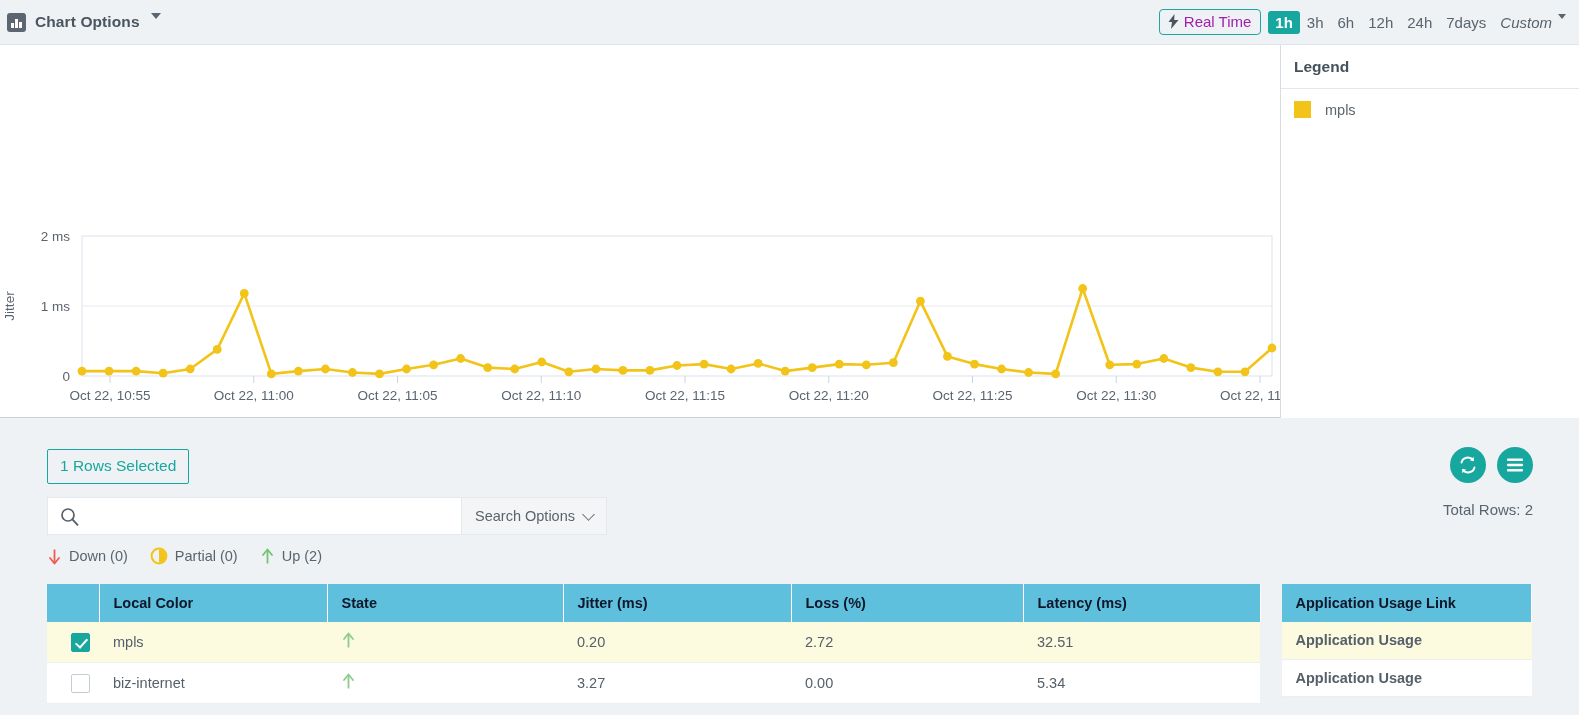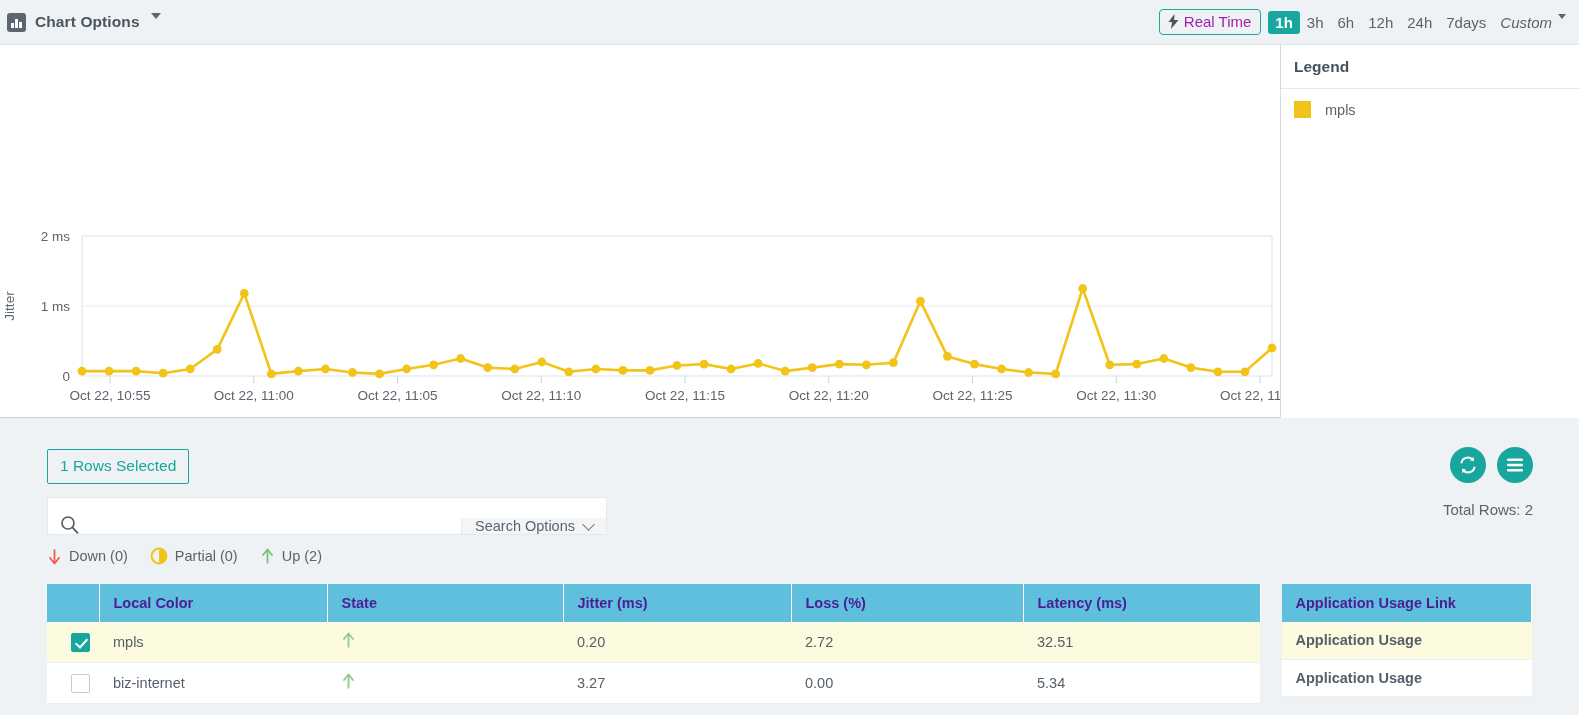--- a/index.html
+++ b/index.html
@@ -80,21 +80,21 @@
   .lower { position:absolute; left:0; top:419px; width:1579px; height:296px; background:#eef2f5; }
 
   .rows-selected {
     position:absolute; left:47px; top:30px;
     border:1px solid #17a79e; color:#17a79e; background:transparent;
     font-size:15.5px; padding:7px 12px 8px 12px; border-radius:2px;
   }
 
   .search-wrap {
     position:absolute; left:47px; top:78px; width:560px; height:38px;
-    display:flex; background:#fff; border:1px solid #e4e9ed;align-items:flex-end;
+    display:flex; background:#fff; border:1px solid #e4e9ed;
   }
   .search-icon-box { width:42px; display:flex; align-items:center; justify-content:center; }
   .search-input {
     flex:1; border:none; outline:none; background:transparent;
     font-family:"Liberation Sans", sans-serif; font-size:14px; color:#4a555f;
   }
   .search-options {
     display:flex; align-items:center; gap:9px;
     background:#f4f5f6; border-left:1px solid #e4e9ed;
     padding: 0 13px; font-size:14.5px; color:#5a646e; white-space:nowrap;
@@ -118,21 +118,21 @@
   }
   .total-rows {
     position:absolute; right:46px; top:82px;
     font-size:15px; color:#5a646e;
   }
 
   
   .table-area { position:absolute; left:47px; top:165px; width:1485px; }
   table.grid { border-collapse:collapse; table-layout:fixed; }
   table.grid th {
-    background:#5fc0de; color:#4c1d95; font-size:14.5px; font-weight:bold;
+    background:#5fc0de; color:#0f172a; font-size:14.5px; font-weight:bold;
     text-align:left; padding:10px 0 11px 14px; height:38px;
     border-right:1px solid #ffffff; white-space:nowrap;
   }
   table.grid td {
     font-size:14.5px; color:#55606a; padding:10px 0 10px 14px; height:37px;
     background:#ffffff; border-bottom:1px solid #eceff2;
   }
   tr.selected td { background:#fcfbdf; }
   td.cb-cell, th.cb-th { width:52px; padding-left:0; text-align:center; }
   .cbox {

